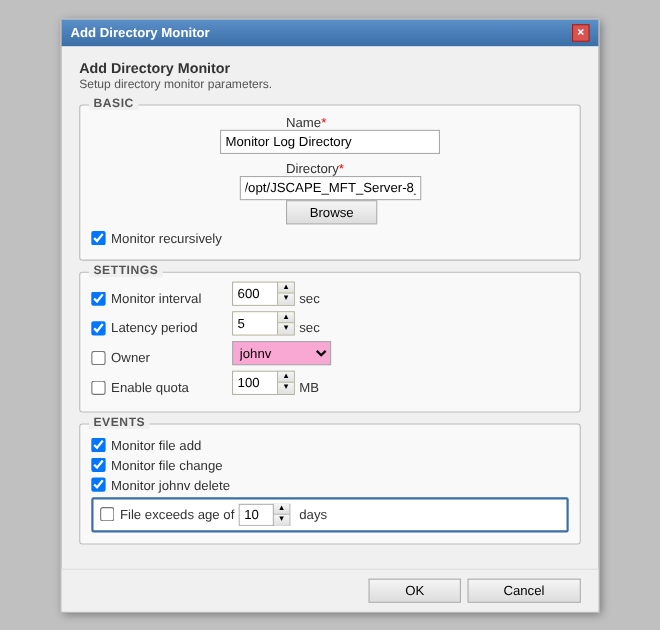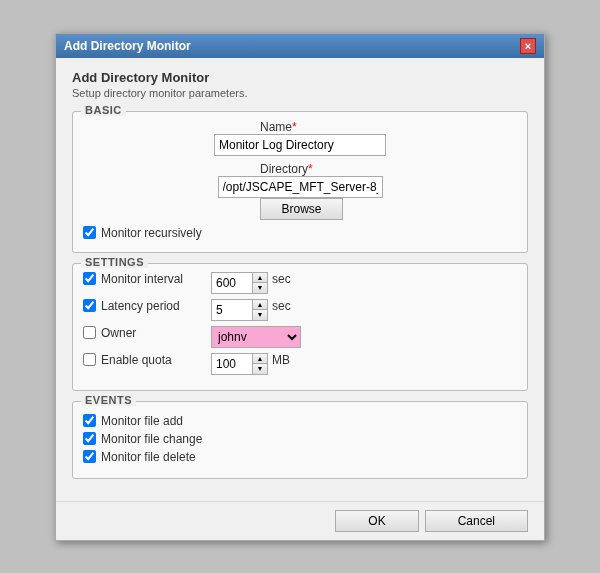--- a/index.html
+++ b/index.html
@@ -96,21 +96,21 @@
     }
     .text-input {
       border: 1px solid #aaa;
       background: white;
       padding: 2px 4px;
       font-size: 12px;
       height: 22px;
       outline: none;
     }
     .name-input {
-      width: 172px;
+      width: 200px;
     }
     .dir-input {
       width: 165px;
     }
     .browse-btn {
       background: linear-gradient(to bottom, #f5f5f5, #ddd);
       border: 1px solid #aaa;
       padding: 2px 20px;
       font-size: 12px;
       cursor: pointer;
@@ -125,21 +125,21 @@
     }
     .checkbox-row input[type="checkbox"] {
       margin-right: 5px;
     }
     .checkbox-row label {
       font-size: 12px;
       color: #333;
     }
     .settings-row {
       display: flex;
-      align-items: flex-start;
+      align-items: flex-end;
       margin-bottom: 5px;
     }
     .settings-row input[type="checkbox"] {
       margin-right: 5px;
     }
     .settings-row label {
       width: 110px;
       font-size: 12px;
       color: #333;
       flex-shrink: 0;
@@ -348,23 +348,35 @@
         <label for="fileAdd">Monitor file add</label>
       </div>
 
       <div class="checkbox-row">
         <input type="checkbox" id="fileChange" checked="" style="">
         <label for="fileChange">Monitor file change</label>
       </div>
 
       <div class="checkbox-row">
         <input type="checkbox" id="fileDelete" checked="" style="">
-        <label for="fileDelete">Monitor file delete</label>
-      </div>
-
+        <label for="fileDelete">Monitor johnv delete</label>
+      </div>
+
+      <div class="file-age-row">
+        <input type="checkbox" id="fileAge" style="">
+        <span class="file-age-label">File exceeds age of</span>
+        <div class="file-age-spinner">
+          <input type="text" class="file-age-input" value="10" style="">
+          <div class="spinner-arrows">
+            <div class="spinner-up">▲</div>
+            <div class="spinner-down">▼</div>
+          </div>
+        </div>
+        <span class="days-label" style="margin-left:4px;">days</span>
+      </div>
     </div>
 
   </div>
 
   <div class="dialog-footer">
     <button class="footer-btn">OK</button>
     <button class="footer-btn">Cancel</button>
   </div>
 
 </div>

